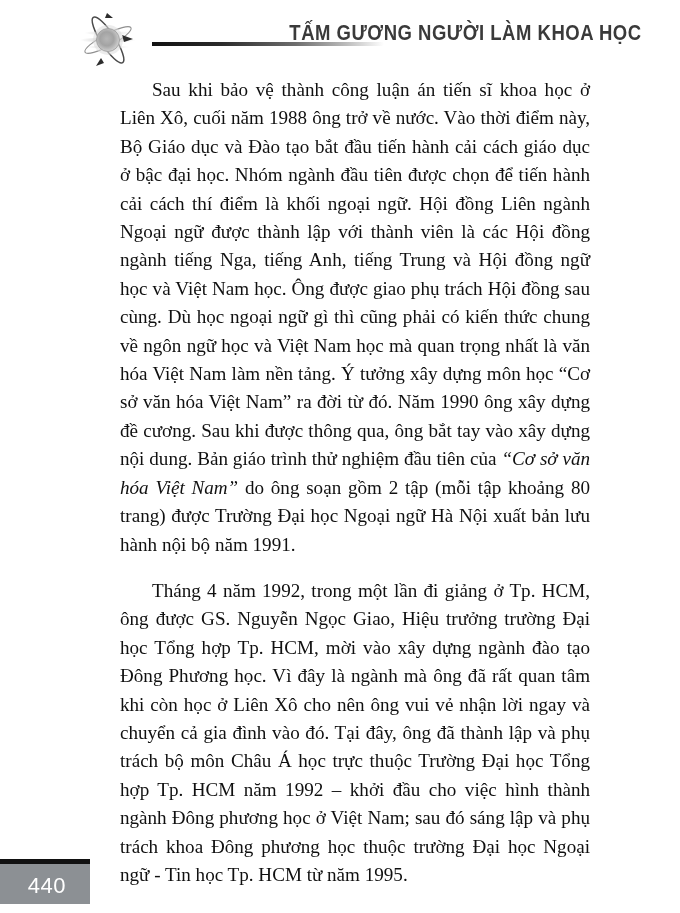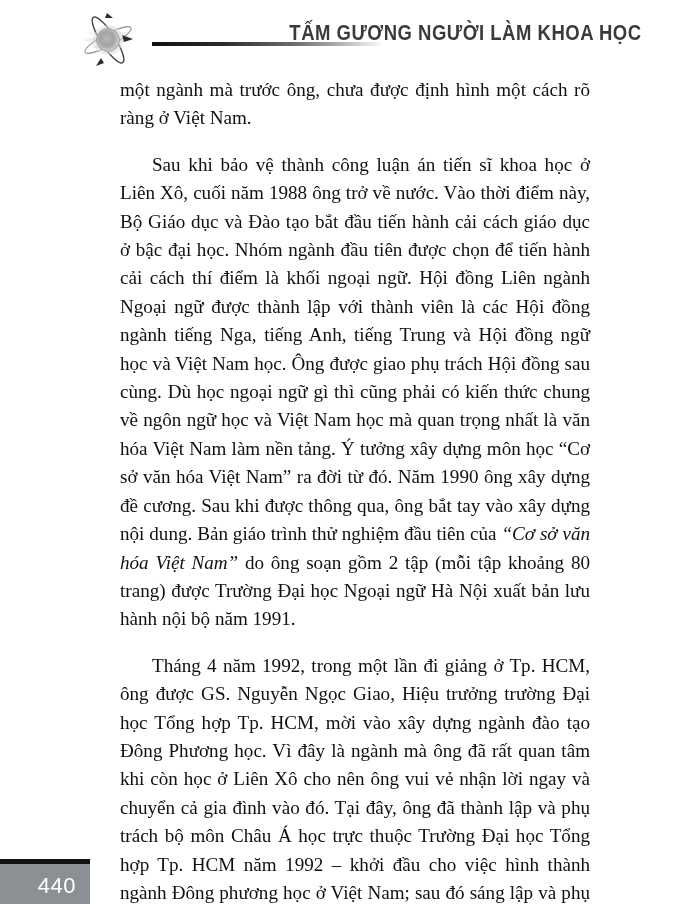--- a/index.html
+++ b/index.html
@@ -107,21 +107,21 @@
     bottom: 9px;
     width: 104px;
     height: 45px;
     background: #8c9094;
     border-top: 5px solid #111111;
     box-sizing: border-box;
   }
 
   .folio-num {
     position: absolute;
-    right: 14px;
+    right: 24px;
     top: 9px;
     font-family: "Liberation Sans", "DejaVu Sans", sans-serif;
     font-size: 22px;
     font-weight: 400;
     color: #ffffff;
     letter-spacing: 0.5px;
     line-height: 26px;
   }
 </style>
 </head>
@@ -163,21 +163,20 @@
       </svg>
     </div>
 
     <div class="header-rule"></div>
 
     <div class="header-title">TẤM GƯƠNG NGƯỜI LÀM KHOA HỌC</div>
   </div>
 
   <div class="content">
 
-    <p class="para first">một ngành mà trước ông, chưa được định hình một cách rõ ràng ở Việt Nam.</p>
 
     <p class="para"><span>Sau khi bảo vệ thành công luận án tiến sĩ khoa học ở Liên Xô, cuối năm 1988 ông trở về nước. Vào thời điểm này, Bộ Giáo dục và Đào tạo bắt đầu tiến hành cải cách giáo dục ở bậc đại học. Nhóm ngành đầu tiên được chọn để tiến hành cải cách thí điểm là khối ngoại ngữ. Hội đồng Liên ngành Ngoại ngữ được thành lập với thành viên là các Hội đồng ngành tiếng Nga, tiếng Anh, tiếng Trung và Hội đồng ngữ học và Việt Nam học. Ông được giao phụ trách Hội đồng sau cùng. Dù học ngoại ngữ gì thì cũng phải có kiến thức chung về ngôn ngữ học và Việt Nam học mà quan trọng nhất là văn hóa Việt Nam làm nền tảng. Ý tưởng xây dựng môn học “Cơ sở văn hóa Việt Nam” ra đời từ đó. Năm 1990 ông xây dựng đề cương. Sau khi được thông qua, ông bắt tay vào xây dựng nội dung. Bản giáo trình thử nghiệm đầu tiên của </span><i>“Cơ sở văn hóa Việt Nam”</i><span> do ông soạn gồm 2 tập (mỗi tập khoảng 80 trang) được Trường Đại học Ngoại ngữ Hà Nội xuất bản lưu hành nội bộ năm 1991.</span></p>
 
     <p class="para">Tháng 4 năm 1992, trong một lần đi giảng ở Tp. HCM, ông được GS. Nguyễn Ngọc Giao, Hiệu trưởng trường Đại học Tổng hợp Tp. HCM, mời vào xây dựng ngành đào tạo Đông Phương học. Vì đây là ngành mà ông đã rất quan tâm khi còn học ở Liên Xô cho nên ông vui vẻ nhận lời ngay và chuyển cả gia đình vào đó. Tại đây, ông đã thành lập và phụ trách bộ môn Châu Á học trực thuộc Trường Đại học Tổng hợp Tp. HCM năm 1992 – khởi đầu cho việc hình thành ngành Đông phương học ở Việt Nam; sau đó sáng lập và phụ trách khoa Đông phương học thuộc trường Đại học Ngoại ngữ - Tin học Tp. HCM từ năm 1995.</p>
   </div>
 
   <div class="folio-box">
     <span class="folio-num">440</span>
   </div>
 

